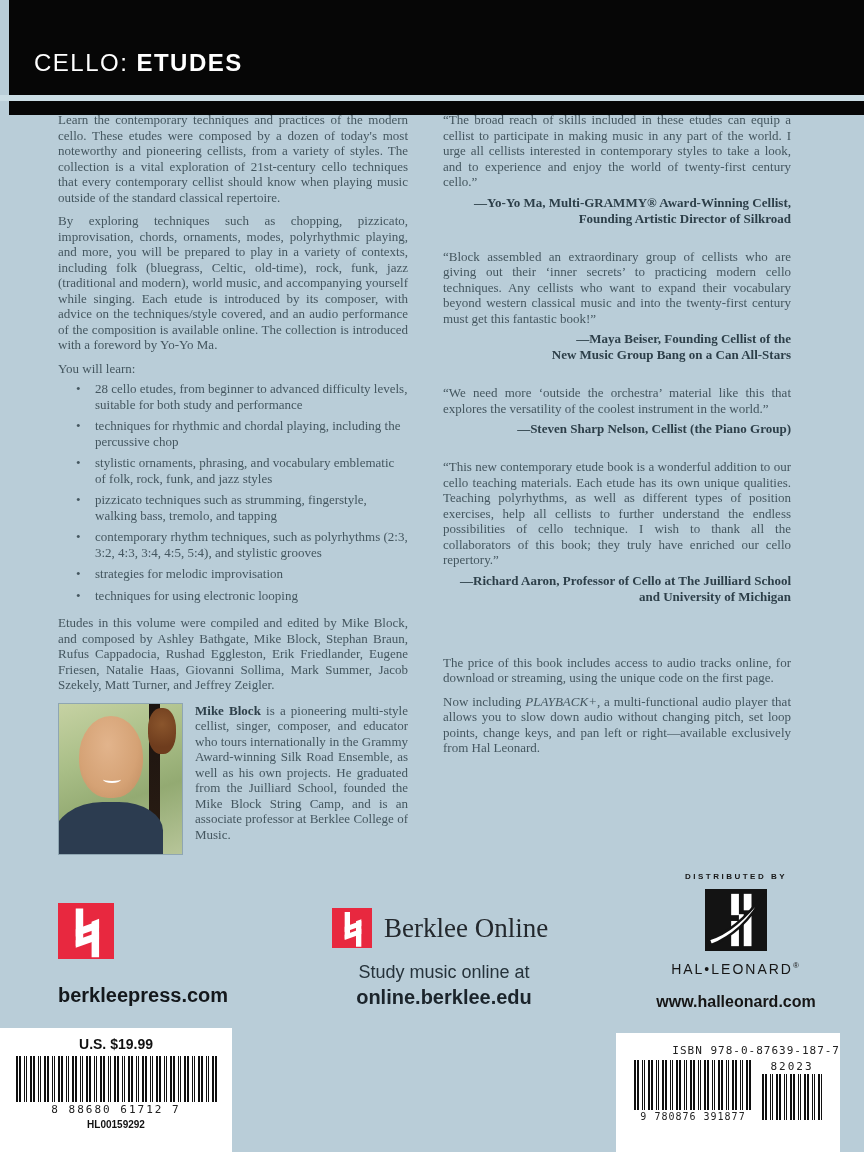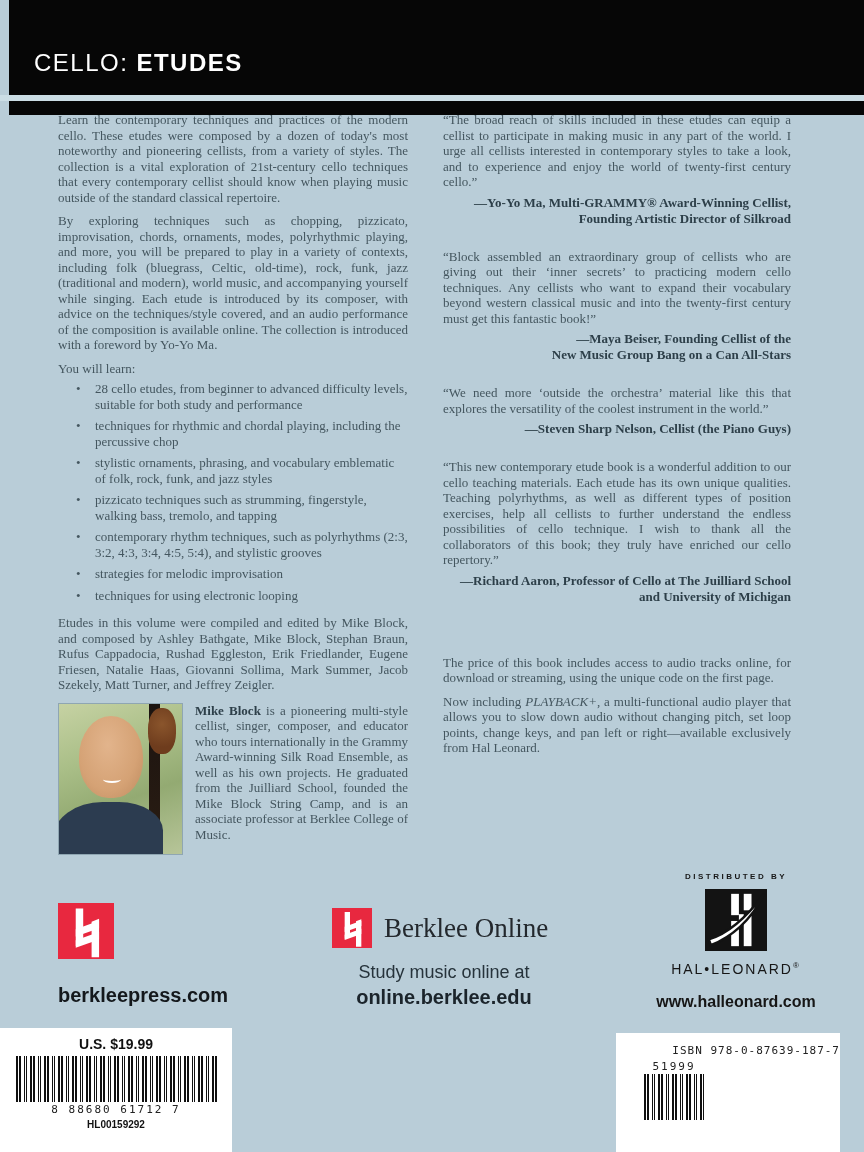--- a/index.html
+++ b/index.html
@@ -156,21 +156,21 @@
     </div>
 
     <p class="quote">“Block assembled an extraordinary group of cellists who are giving out their ‘inner secrets’ to practicing modern cello techniques. Any cellists who want to expand their vocabulary beyond western classical music and into the twenty-first century must get this fantastic book!”</p>
     <div class="attr">
       <div>—Maya Beiser, Founding Cellist of the</div>
       <div>New Music Group Bang on a Can All-Stars</div>
     </div>
 
     <p class="quote">“We need more ‘outside the orchestra’ material like this that explores the versatility of the coolest instrument in the world.”</p>
     <div class="attr">
-      <div>—Steven Sharp Nelson, Cellist (the Piano Guys)</div>
+      <div>—Steven Sharp Nelson, Cellist (the Piano Group)</div>
     </div>
 
     <p class="quote">“This new contemporary etude book is a wonderful addition to our cello teaching materials. Each etude has its own unique qualities. Teaching polyrhythms, as well as different types of position exercises, help all cellists to further understand the endless possibilities of cello technique. I wish to thank all the collaborators of this book; they truly have enriched our cello repertory.”</p>
     <div class="attr attr-last">
       <div>—Richard Aaron, Professor of Cello at The Juilliard School</div>
       <div>and University of Michigan</div>
     </div>
 
     <p class="bt">The price of this book includes access to audio tracks online, for download or streaming, using the unique code on the first page.</p>
     <p class="bt"><span>Now including </span><span class="it">PLAYBACK+</span><span>, a multi-functional audio player that allows you to slow down audio without changing pitch, set loop points, change keys, and pan left or right—available exclusively from Hal Leonard.</span></p>
@@ -226,20 +226,24 @@
   <div class="bc-left">
     <div class="bc-price">U.S. $19.99</div>
     <div class="bars"></div>
     <div class="bc-digits">8 88680 61712 7</div>
     <div class="bc-cat">HL00159292</div>
   </div>
 
   <div class="bc-right">
     <div class="bc-isbn">ISBN 978-0-87639-187-7</div>
     <div class="bc-row">
+      <div class="bc-main">
+        <div class="bars"></div>
+        <div class="bc-digits">9 780876 391877</div>
+      </div>
       <div class="bc-supp">
-        <div class="supp-num">51999</div>
+        <div class="supp-num">82023</div>
         <div class="bars"></div>
       </div>
     </div>
   </div>
 
 </div>
 
 </body></html>

